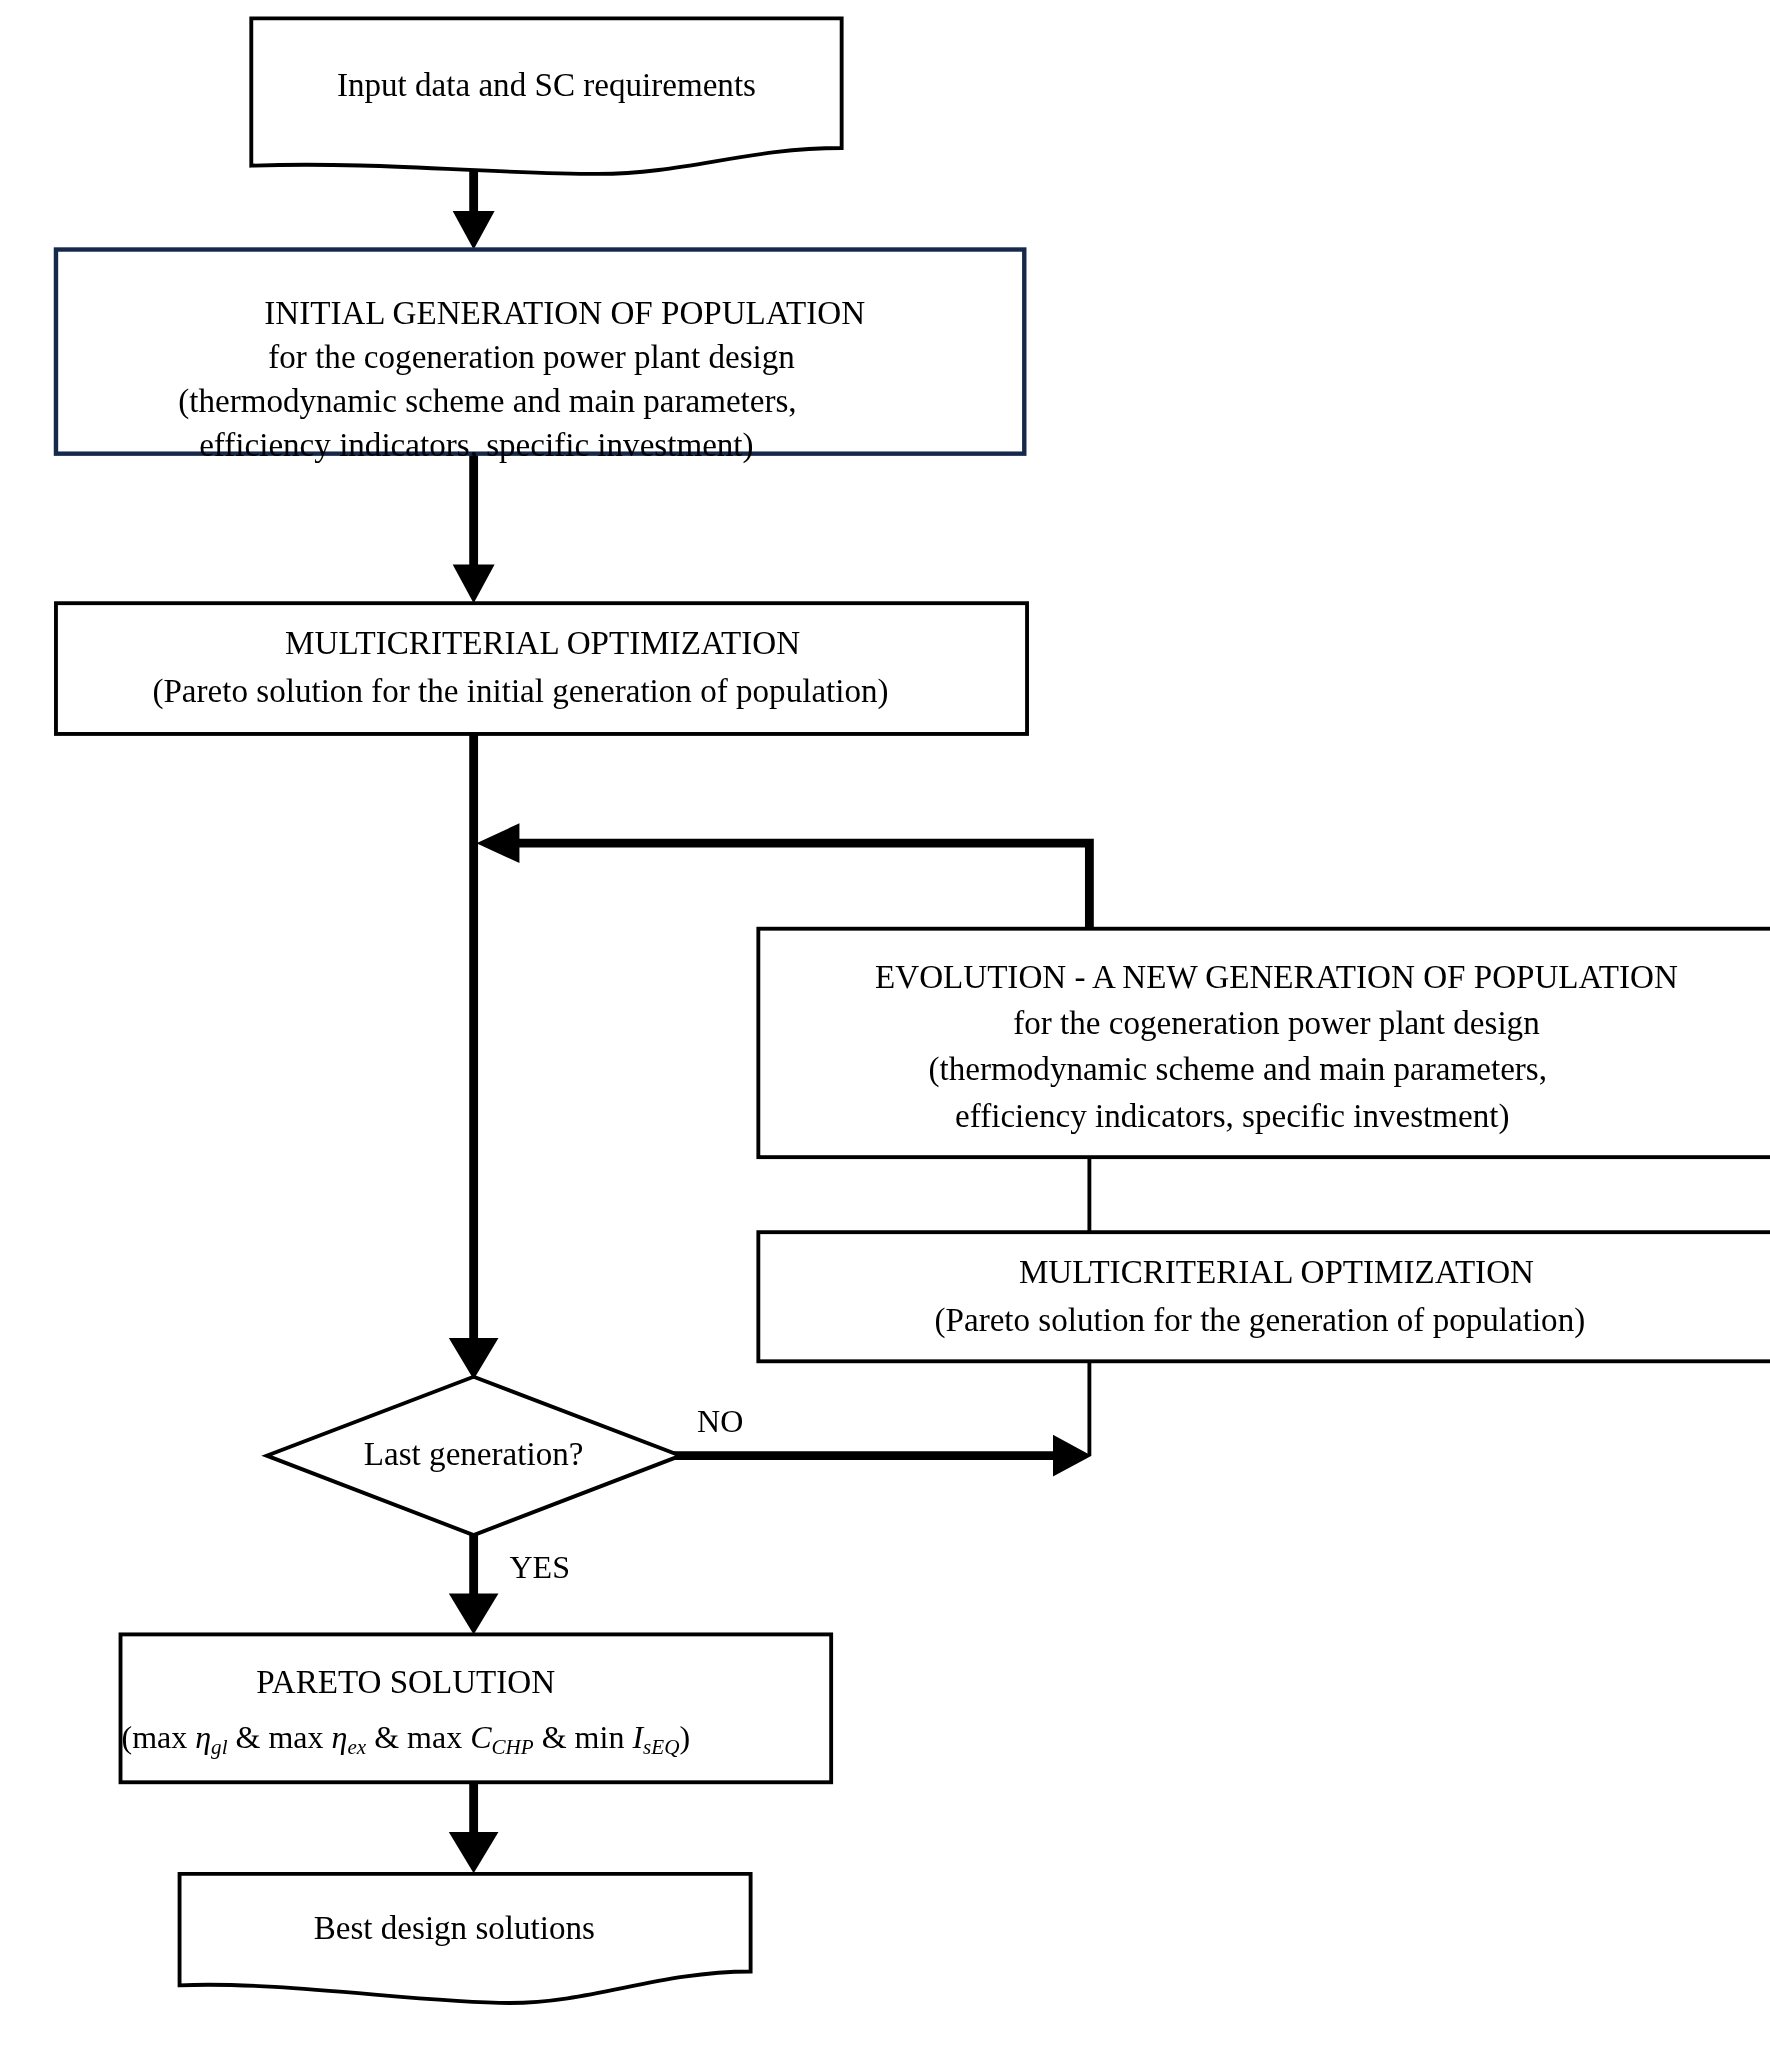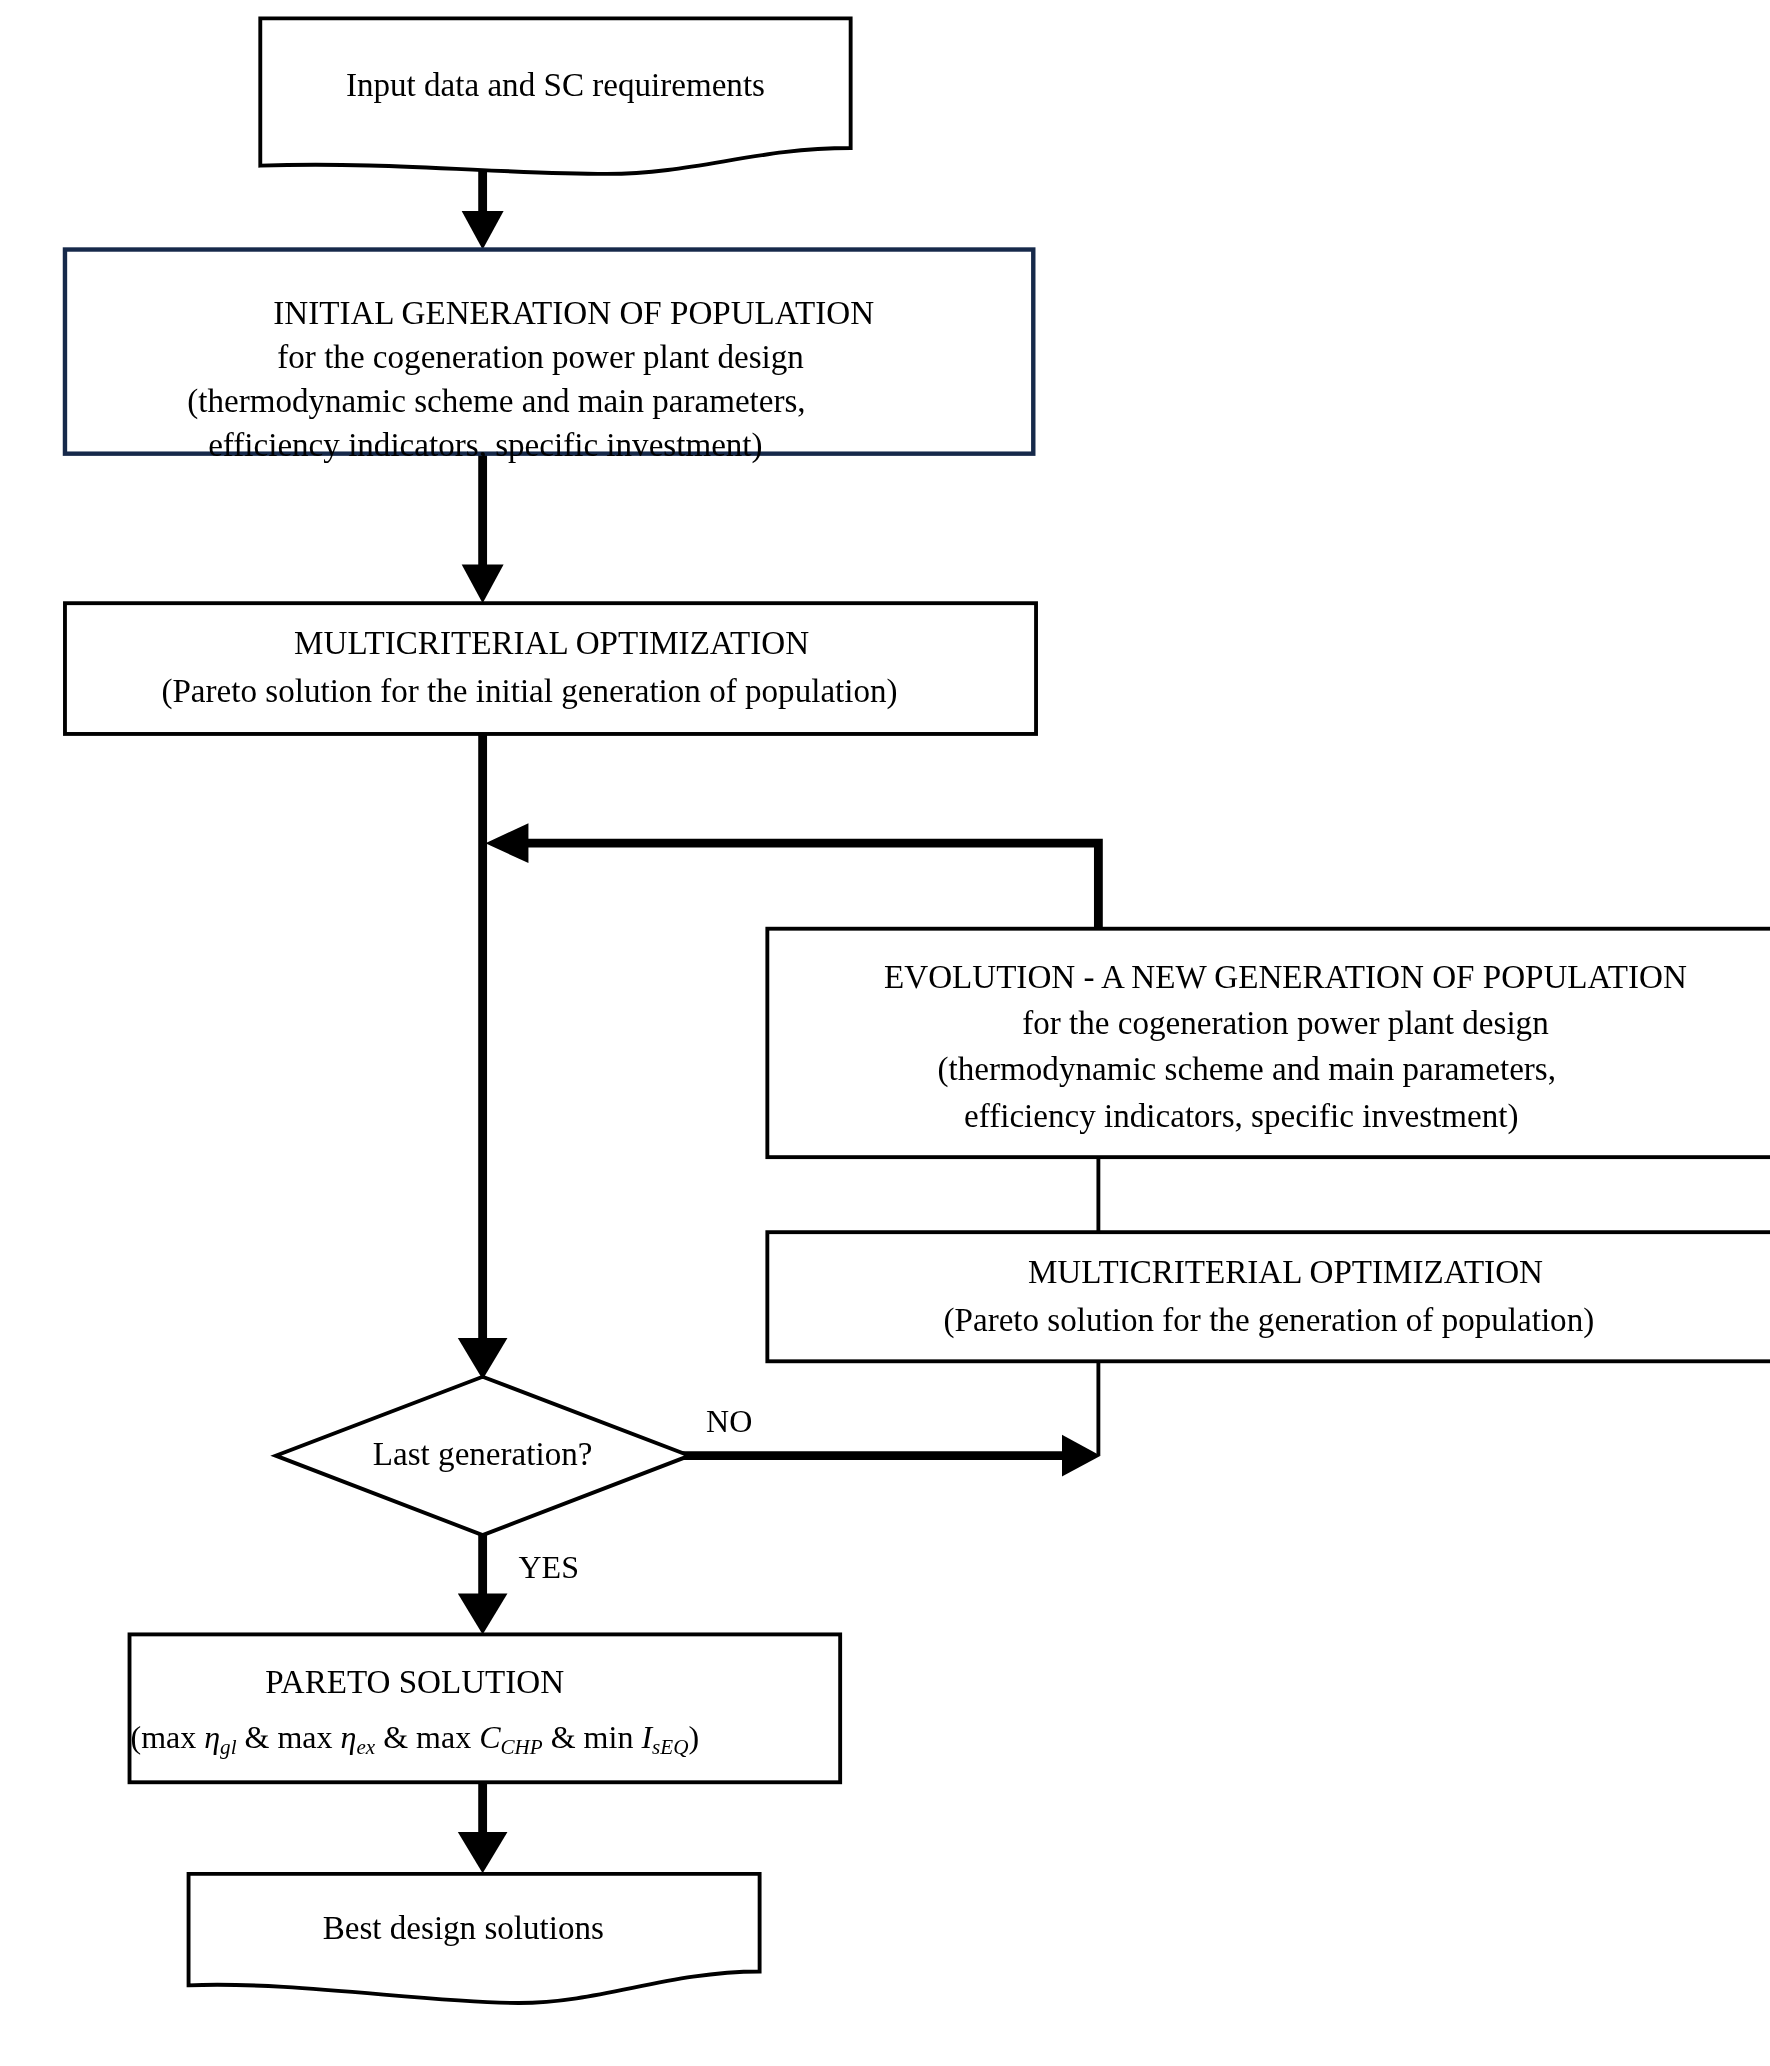--- a/index.html
+++ b/index.html
@@ -9,21 +9,21 @@
   }
   body {
     width: 1770px;
     height: 2066px;
     font-family: "Liberation Serif", "DejaVu Serif", serif;
     position: relative;
     overflow: hidden;
   }
   #flow-root {
     position: absolute;
-    left: 12px;
+    left: 3px;
     top: 0;
     width: 1520px;
     height: 2066px;
     padding-left: 32px;
   }
   svg.flow-canvas {
     display: block;
     width: 1770px;
     height: 2066px;
   }

